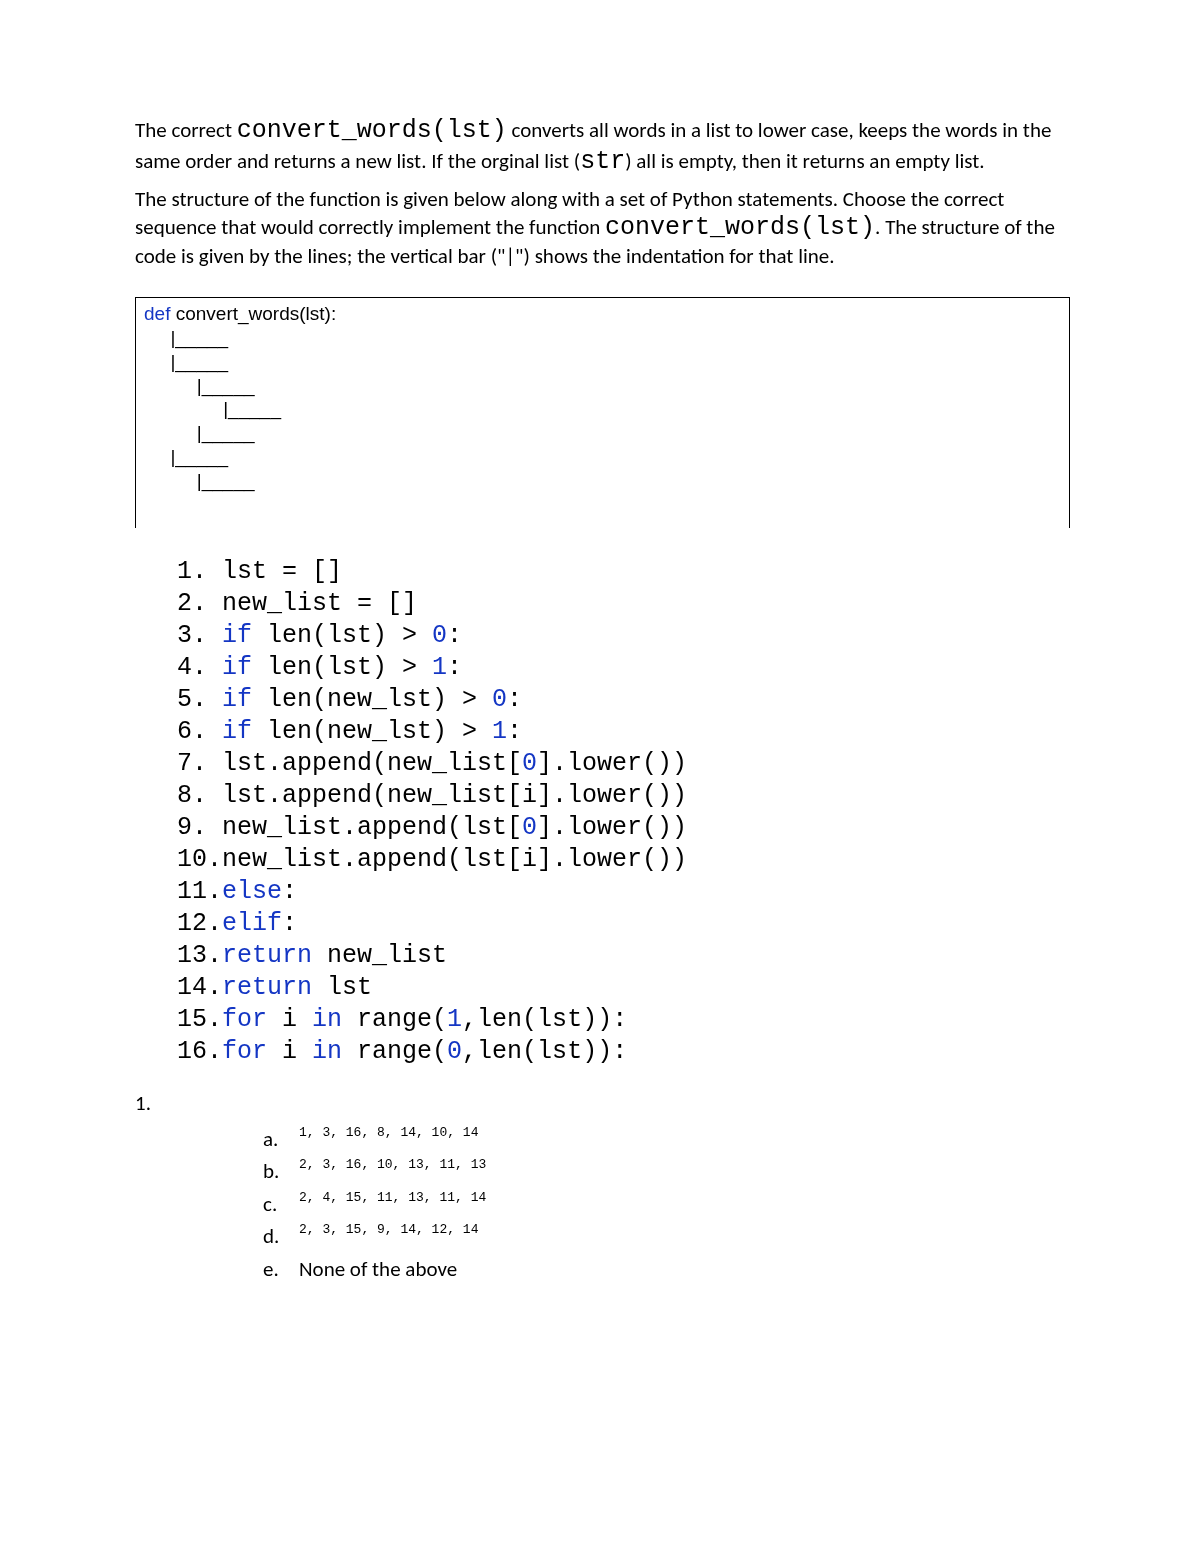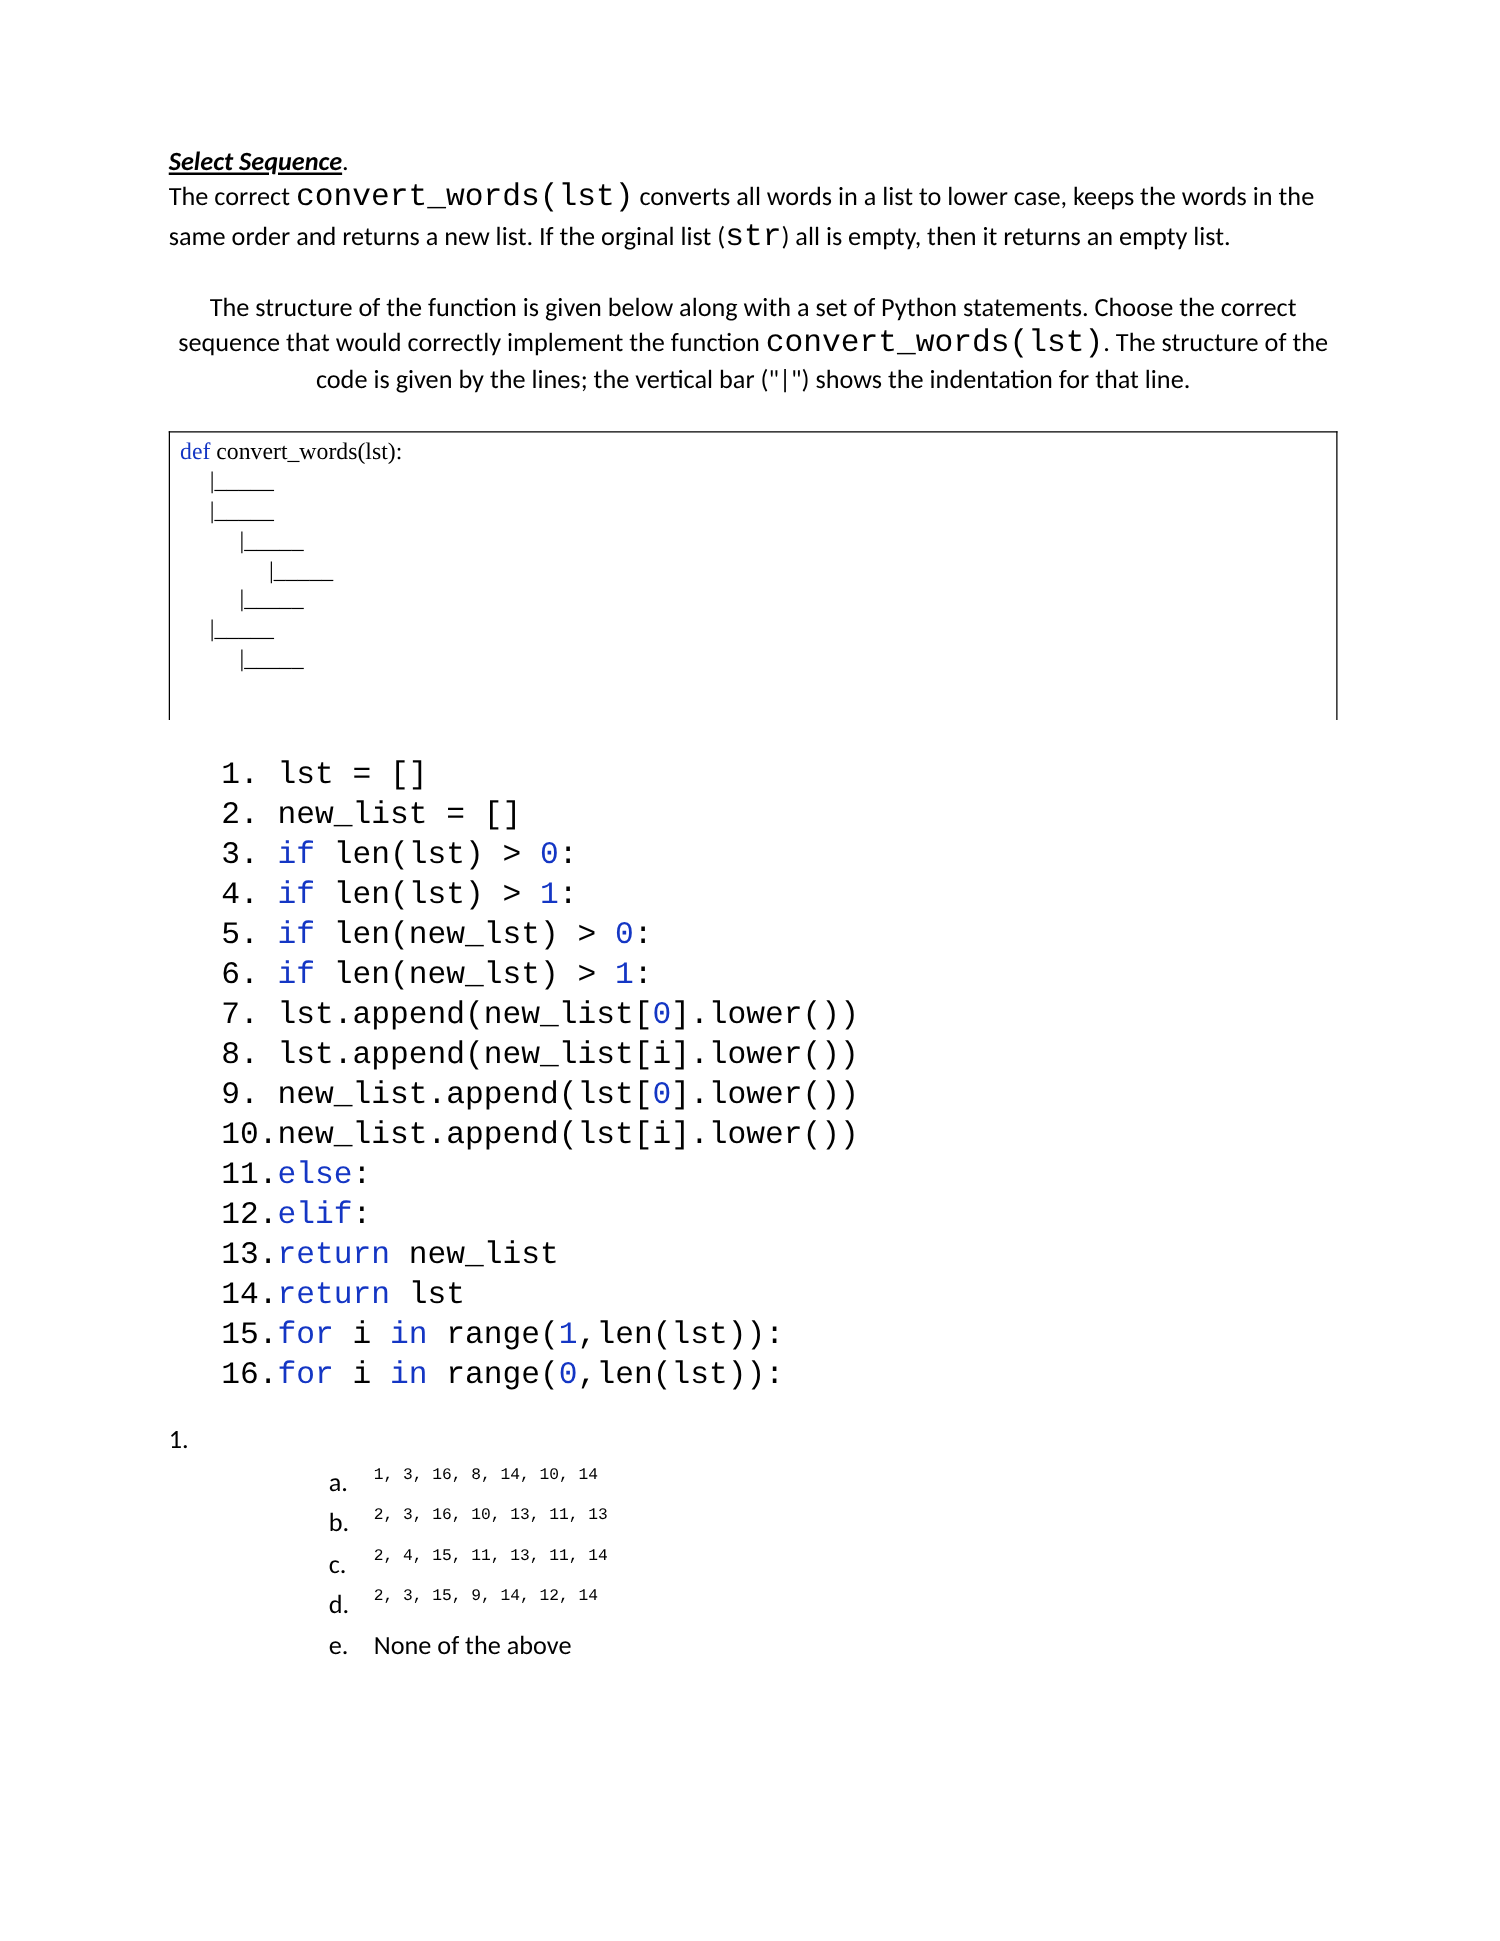--- a/index.html
+++ b/index.html
@@ -20,31 +20,31 @@
     color: #000;
   }
   .heading {
     font-weight: 700;
     font-style: italic;
     text-decoration: underline;
   }
   .period { font-style: normal; text-decoration: none; }
   p { margin: 0; }
   .para1 { margin-top: 1px; }
-  .para2 { margin-top: 28px; text-align: center; }
+  .para2 { margin-top: 8px; }
   .mono {
     font-family: Consolas, "Courier New", monospace;
     font-size: 25px;
   }
   .code-box {
     border: 1px solid #000;
     border-bottom: none;
     margin-top: 28px;
     padding: 4px 8px 36px 8px;
-    font-family: Liberation Serif, serif;
+    font-family: Liberation Sans, sans-serif;
     font-size: 19px;
     line-height: 1.25;
     white-space: pre;
     position: relative;
     overflow: hidden;
   }
   
   .code-box::after {
     content: "";
     position: absolute;
@@ -76,23 +76,20 @@
   }
   .ans-row { display: flex; line-height: 1.55; }
   .ans-letter { width: 36px; flex: 0 0 36px; }
   .ans-text { font-family: Consolas, "Courier New", monospace; font-size: 13px; }
 </style>
 </head>
 <body>
 
 <div class="page">
 
-  <p class="para1">
-    <span class="heading">Select Sequence</span><span class="period">.</span>
-  </p>
 
   <p>
     <span>The correct </span><span class="mono">convert_words(lst)</span><span> converts all words in a list to lower case, keeps the words in the same order and returns a new list.  If the orginal list (</span><span class="mono">str</span><span>) all is empty, then it returns an empty list.</span>
   </p>
 
   <p class="para2">
     <span>The structure of the function is given below along with a set of Python statements.  Choose the correct sequence that would correctly implement the function </span><span class="mono">convert_words(lst)</span><span>.  The structure of the code is given by the lines; the vertical bar ("|") shows the indentation for that line.</span>
   </p>
 
   <div class="code-box"><span class="kw">def</span><span> convert_words(lst):</span>

